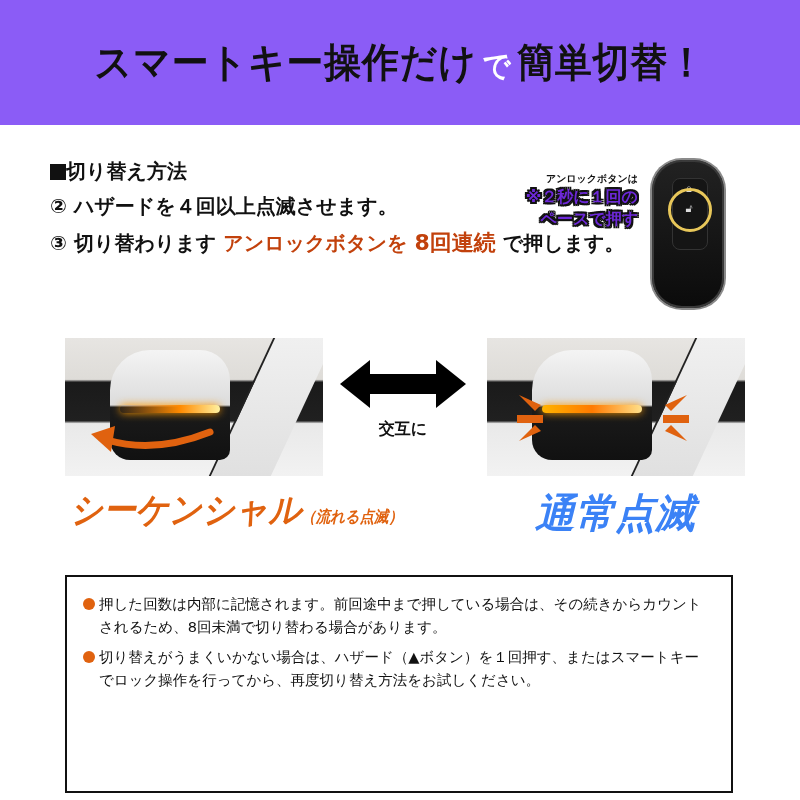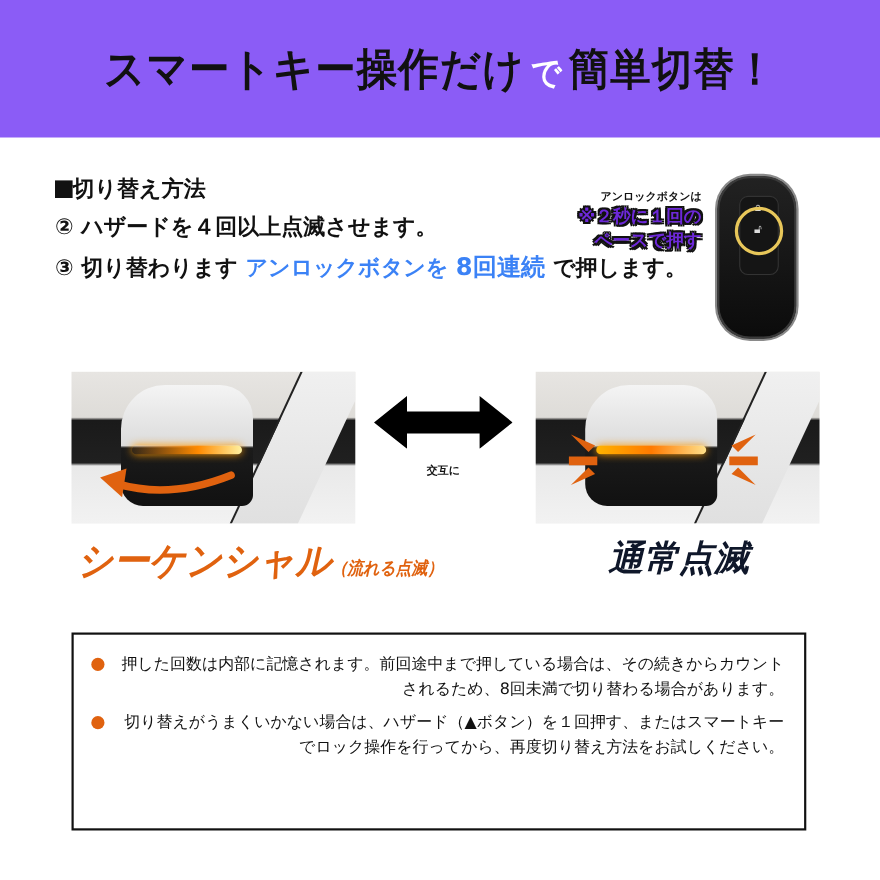--- a/index.html
+++ b/index.html
@@ -4,44 +4,44 @@
 <style>
   html,body{margin:0;padding:0;}
   body{width:800px;height:800px;background:#ffffff;position:relative;overflow:hidden;font-family:"DejaVu Sans","Liberation Sans",sans-serif;color:#111;}
   .banner{position:absolute;left:0;top:0;width:800px;height:125px;background:#8b5cf6;display:flex;align-items:center;justify-content:center;}
   .banner-title{font-size:40px;font-weight:bold;letter-spacing:1px;color:#111;transform:scaleX(0.92);white-space:nowrap;}
   .banner-title .hl{color:#ffffff;font-size:30px;margin:0 6px;}
   .steps{position:absolute;left:50px;top:158px;}
   .steps .heading{font-size:20px;font-weight:bold;display:flex;align-items:center;margin-bottom:8px;}
   .steps .heading .sq{display:inline-block;width:16px;height:16px;background:#111;}
   .step{font-size:20px;font-weight:bold;margin-bottom:8px;white-space:nowrap;}
-  .step .orange{color:#3b82f6;}
+  .step .orange{color:#c2410c;}
   .step .big{font-size:22px;}
   .key-note{position:absolute;left:498px;top:172px;text-align:right;width:140px;}
   .key-note .l1{font-size:10px;font-weight:bold;}
   .key-note .l2,.key-note .l3{font-size:16px;font-weight:bold;color:#6d28d9;-webkit-text-stroke:0;text-shadow:-2px -2px 0 #111,2px -2px 0 #111,-2px 2px 0 #111,2px 2px 0 #111,0 2px 0 #111,2px 0 0 #111,-2px 0 0 #111,0 -2px 0 #111;line-height:22px;}
   .fob{position:absolute;left:652px;top:160px;width:72px;height:148px;border-radius:30px;background:linear-gradient(180deg,#222,#0b0b0b);box-shadow:inset 0 0 0 2px #3a3a3a, 0 0 0 2px #8a8a8a;}
   .fob .panel{position:absolute;left:20px;top:18px;width:34px;height:70px;background:#151515;border-radius:8px;border:1px solid #333;}
   .fob .btn{position:absolute;left:22px;width:30px;height:18px;color:#ddd;font-size:11px;text-align:center;line-height:18px;}
   .fob .ring{position:absolute;left:16px;top:28px;width:38px;height:38px;border:3px solid #e8c75a;border-radius:50%;}
   .photo{position:absolute;top:338px;width:258px;height:138px;background:linear-gradient(180deg,#e7e5e2 0%,#dedcd8 30%,#1a1a1a 32%,#202020 60%,#e9e9e9 62%,#f2f2f2 100%);overflow:hidden;}
   .photo.left{left:65px;}
   .photo.right{left:487px;}
   .mirror{position:absolute;left:45px;top:12px;width:120px;height:110px;border-radius:40px 30px 10px 20px;background:linear-gradient(180deg,#f4f4f4 0%,#dcdcdc 50%,#1b1b1b 52%,#111 100%);}
   .pillar{position:absolute;right:20px;top:0;width:60px;height:138px;background:linear-gradient(180deg,#f0f0f0,#e0e0e0);transform:skewX(-25deg);border-left:2px solid #222;}
   .lamp{position:absolute;left:55px;top:67px;width:100px;height:8px;border-radius:4px;background:linear-gradient(90deg,#ffb300,#ff7a00,#ffe08a);box-shadow:0 0 8px #ff9b00;}
   .lamp.seq{background:linear-gradient(90deg,rgba(255,140,0,0.1),#ff8a00 60%,#fff1a0);}
   .arrow-curve{position:absolute;left:20px;top:80px;width:130px;height:40px;}
   .rays{position:absolute;}
   .dbl-arrow{position:absolute;left:340px;top:360px;width:126px;height:48px;}
-  .swap-label{position:absolute;left:340px;top:418px;width:126px;text-align:center;font-size:10px;font-weight:bold;line-height:22px;}
+  .swap-label{position:absolute;left:340px;top:418px;width:126px;text-align:center;font-size:16px;font-weight:bold;line-height:22px;}
   .mode-left{position:absolute;left:70px;top:486px;font-size:36px;font-weight:bold;color:#e0620f;font-style:italic;white-space:nowrap;transform:scaleX(0.9);transform-origin:left;}
   .mode-left .small{font-size:16px;}
-  .mode-right{position:absolute;left:553px;top:486px;font-size:32px;font-weight:bold;color:#0f172a;font-style:italic;white-space:nowrap;}
-  .notes{position:absolute;left:65px;top:575px;width:668px;height:180px;border:2px solid #111;box-sizing:border-box;padding:16px 18px 0 16px;text-align:right;}
+  .mode-right{position:absolute;left:535px;top:486px;font-size:40px;font-weight:bold;color:#3b82f6;font-style:italic;white-space:nowrap;}
+  .notes{position:absolute;left:65px;top:575px;width:668px;height:218px;border:2px solid #111;box-sizing:border-box;padding:16px 18px 0 16px;}
   .note{display:flex;align-items:flex-start;font-size:14.5px;line-height:23px;margin-bottom:7px;}
   .note .dot{flex:0 0 auto;width:12px;height:12px;border-radius:50%;background:#e0620f;margin:5px 4px 0 0;}
 </style>
 </head>
 <body>
 
 <div class="banner">
   <div class="banner-title">
     <span>スマートキー操作だけ</span><span class="hl">で</span><span>簡単切替！</span>
   </div>

